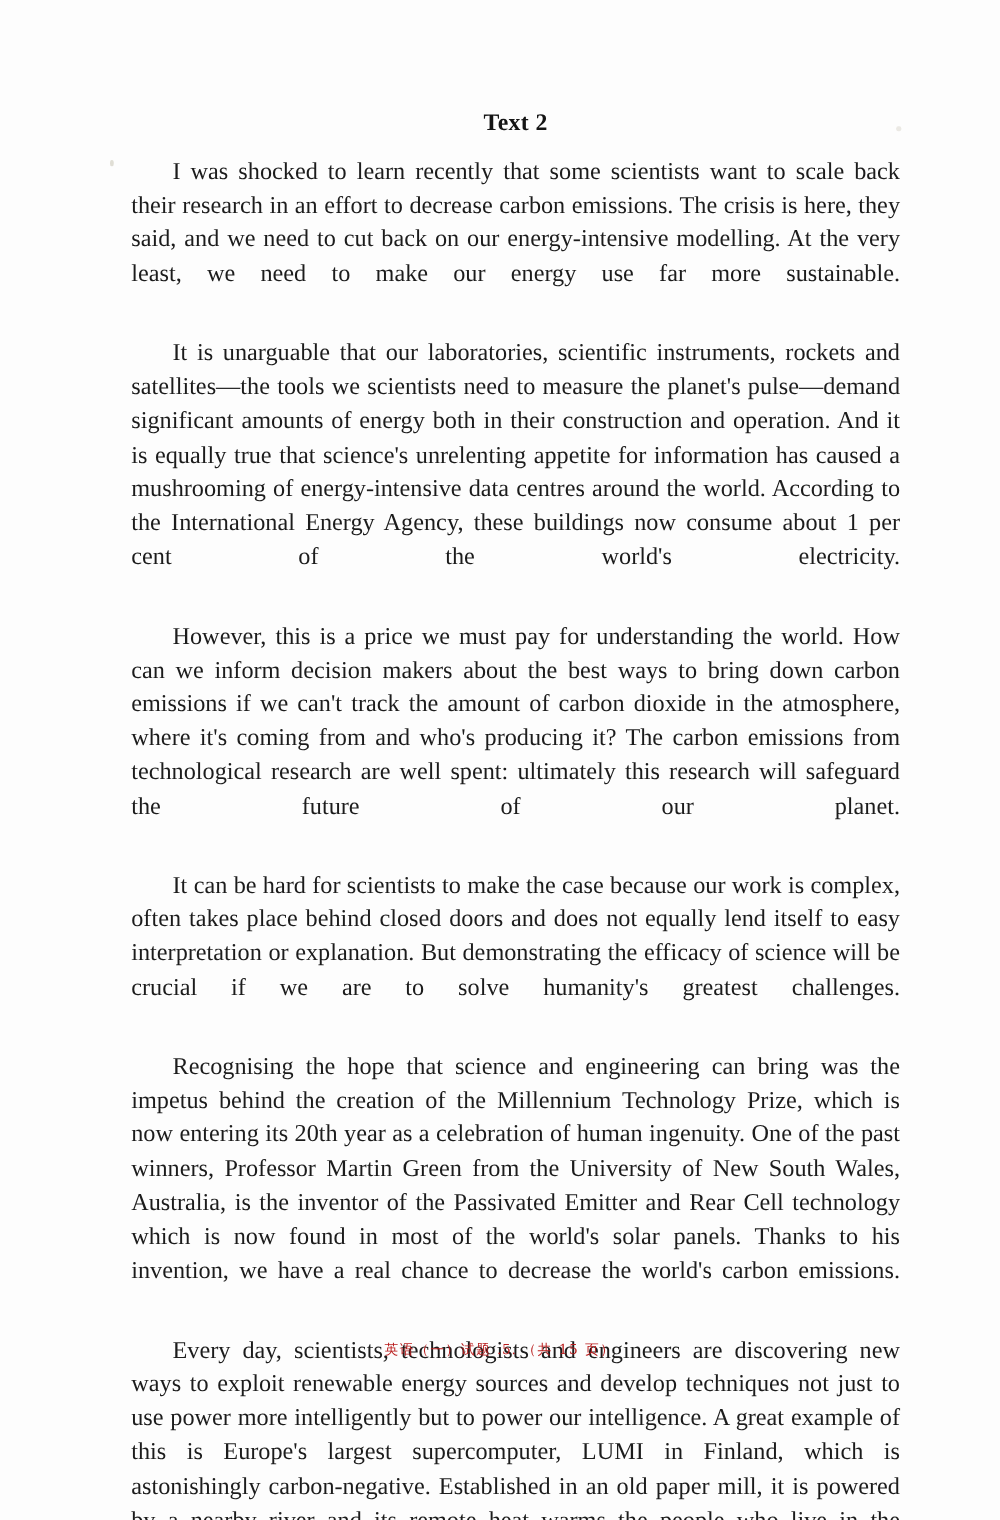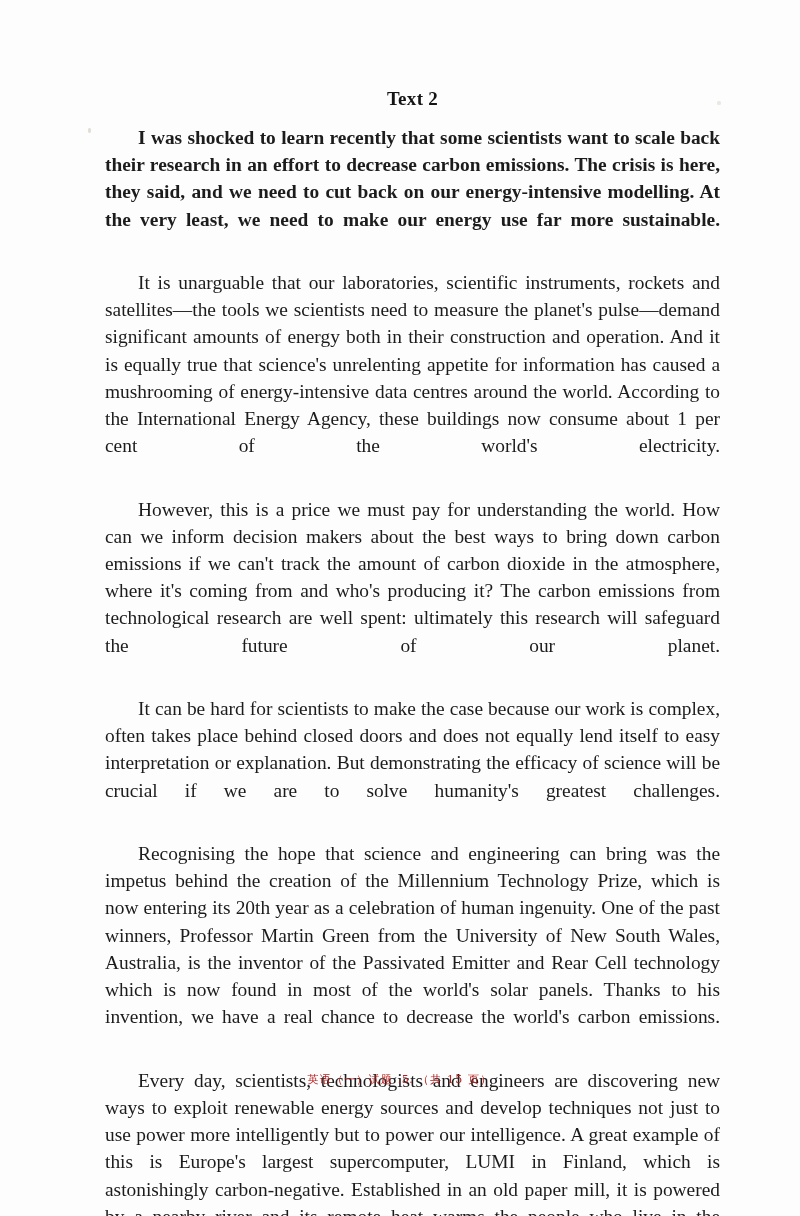--- a/index.html
+++ b/index.html
@@ -50,21 +50,20 @@
     font-size: 19.4px;
     line-height: 27.2px;
     text-align: justify;
     text-justify: inter-word;
     text-indent: 33px;
     color: #1c1c1c;
     word-spacing: 0.2px;
   }
   .para:first-of-type {
     padding-top: 14px;
-    font-weight: bold;
   }
   
   .para::after {
     content: "";
     display: inline-block;
     width: 100%;
   }
 
   .footer {
     position: absolute;

